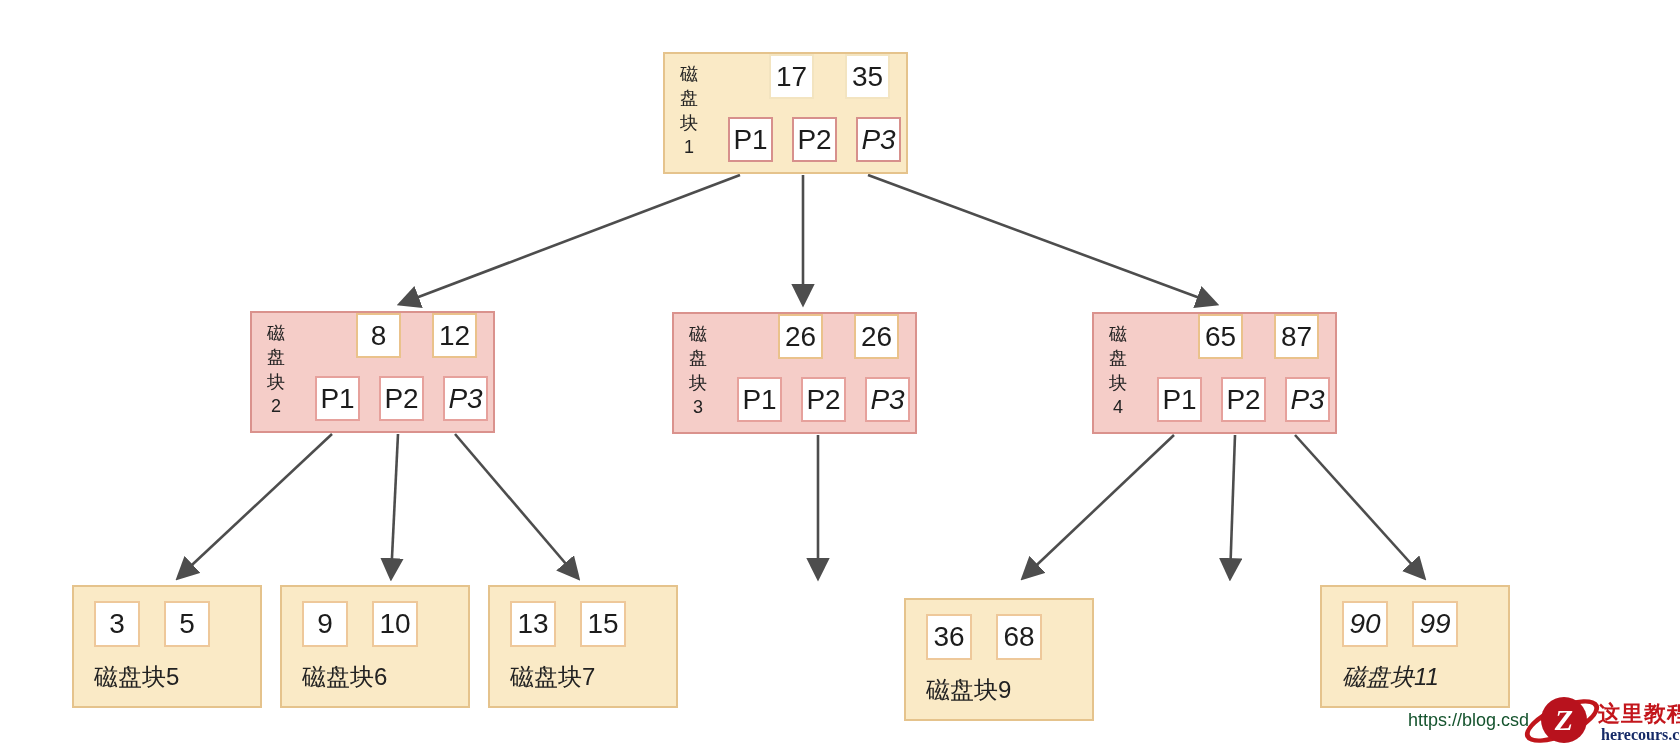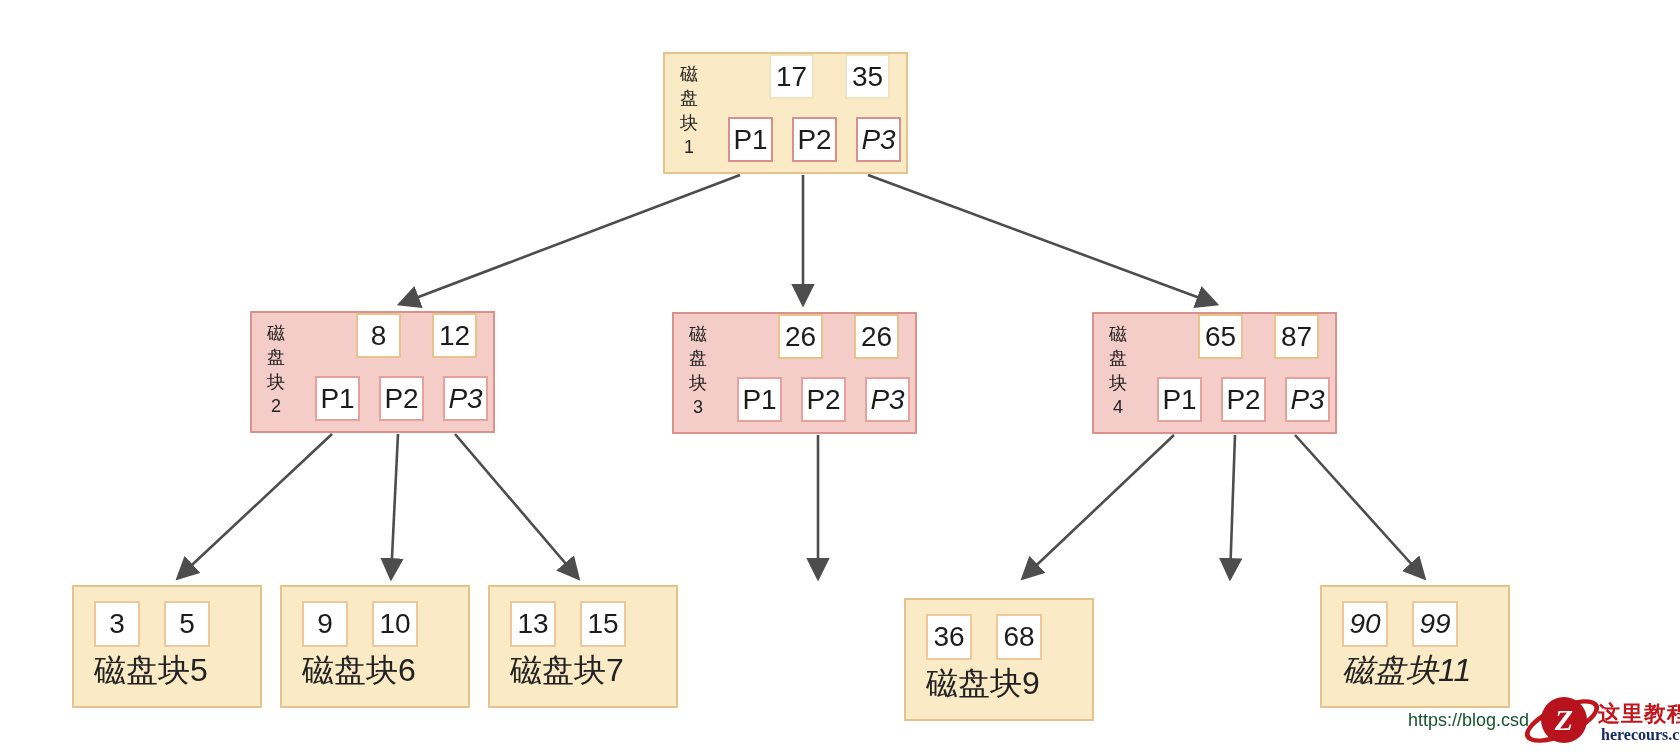--- a/index.html
+++ b/index.html
@@ -24,21 +24,21 @@
   .vlabel{position:absolute;left:11px;top:8px;width:26px;text-align:center;
           font-size:18px;line-height:1.35;color:#222;}
   .vtext{display:block;word-break:break-all;}
   .vnum{display:block;}
 
   
   .leaf{position:absolute;width:190px;height:123px;background:#faeac6;border:2px solid #e5c38c;
         z-index:2;box-sizing:border-box;}
   .leaf .cell{top:14px;width:46px;height:46px;border:2px solid #eec89a;}
   .leaf .k1{left:20px;} .leaf .k2{left:90px;}
-  .leaf-label{position:absolute;left:20px;bottom:13px;font-size:32px;color:#222;}
+  .leaf-label{position:absolute;left:20px;bottom:13px;font-size:24px;color:#222;}
 
   
   .wm-url{position:absolute;left:1408px;top:710px;font-size:18px;color:#14532d;z-index:1;}
   .wm-logo{position:absolute;left:1522px;top:692px;width:86px;height:60px;z-index:3;}
   .wm-orbit{position:absolute;left:0;top:13px;width:80px;height:32px;border:5px solid #c0151b;
             border-radius:50%;transform:rotate(-24deg);box-sizing:border-box;}
   .wm-circle{position:absolute;left:19px;top:5px;width:46px;height:46px;border-radius:50%;
              background:#b8121d;color:#fff;display:flex;align-items:center;justify-content:center;
              font-weight:bold;font-style:italic;font-size:30px;
              font-family:"Liberation Serif", serif;}

